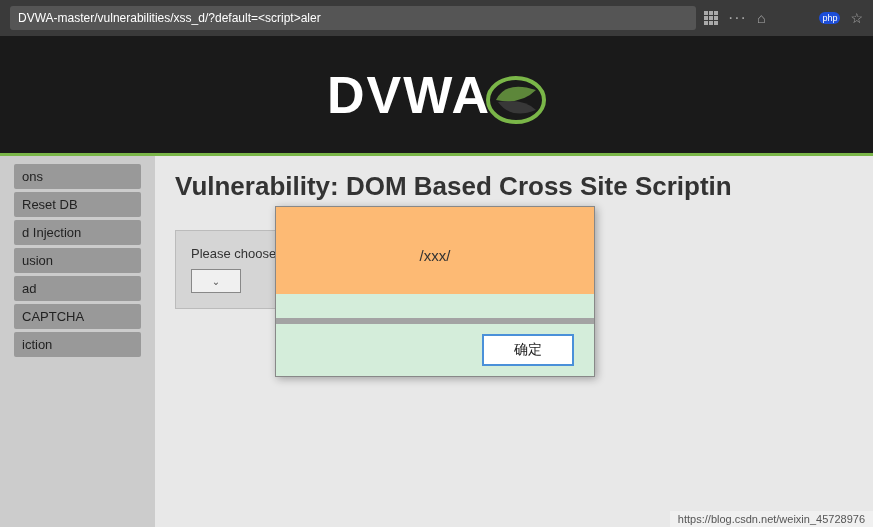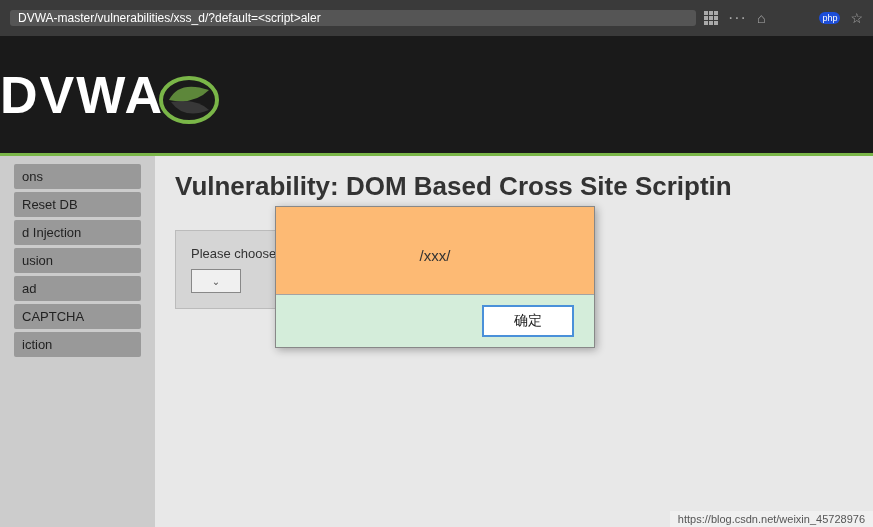--- a/index.html
+++ b/index.html
@@ -11,21 +11,21 @@
       height: 36px;
       display: flex;
       align-items: center;
       padding: 0 10px;
       gap: 8px;
     }
     .address-bar {
       flex: 1;
       background: #555;
       border-radius: 3px;
-      height: 16px;
+      height: 24px;
       display: flex;
       align-items: center;
       padding: 0 8px;
       color: #fff;
       font-size: 12px;
       overflow: hidden;
       white-space: nowrap;
     }
     .browser-icons {
       display: flex;
@@ -53,20 +53,21 @@
       border-radius: 6px;
       margin-left: 44px;
     }
 
     
     .dvwa-header {
       background: #1a1a1a;
       height: 120px;
       display: flex;
       align-items: center;
+      justify-content: center;
       border-bottom: 3px solid #7ab648;
     }
     .dvwa-logo {
       display: flex;
       align-items: center;
       gap: 0;
     }
     .dvwa-text {
       font-size: 52px;
       font-weight: bold;
@@ -162,24 +163,25 @@
     }
     .dialog-body {
       padding: 40px 20px 30px;
       text-align: center;
       font-size: 15px;
       color: #333;
       background: #fdba74;
     }
     .dialog-footer {
       background: #d4edda;
-      border-top: 1px solid #a3a3a3;
+      border-top: 6px solid #a3a3a3;
       padding: 10px 20px;
       display: flex;
       justify-content: flex-end;
+      margin-top: 24px;
     }
     .ok-button {
       background: #fff;
       border: 2px solid #4a90d9;
       color: #222;
       padding: 5px 30px;
       font-size: 14px;
       cursor: pointer;
     }
 

